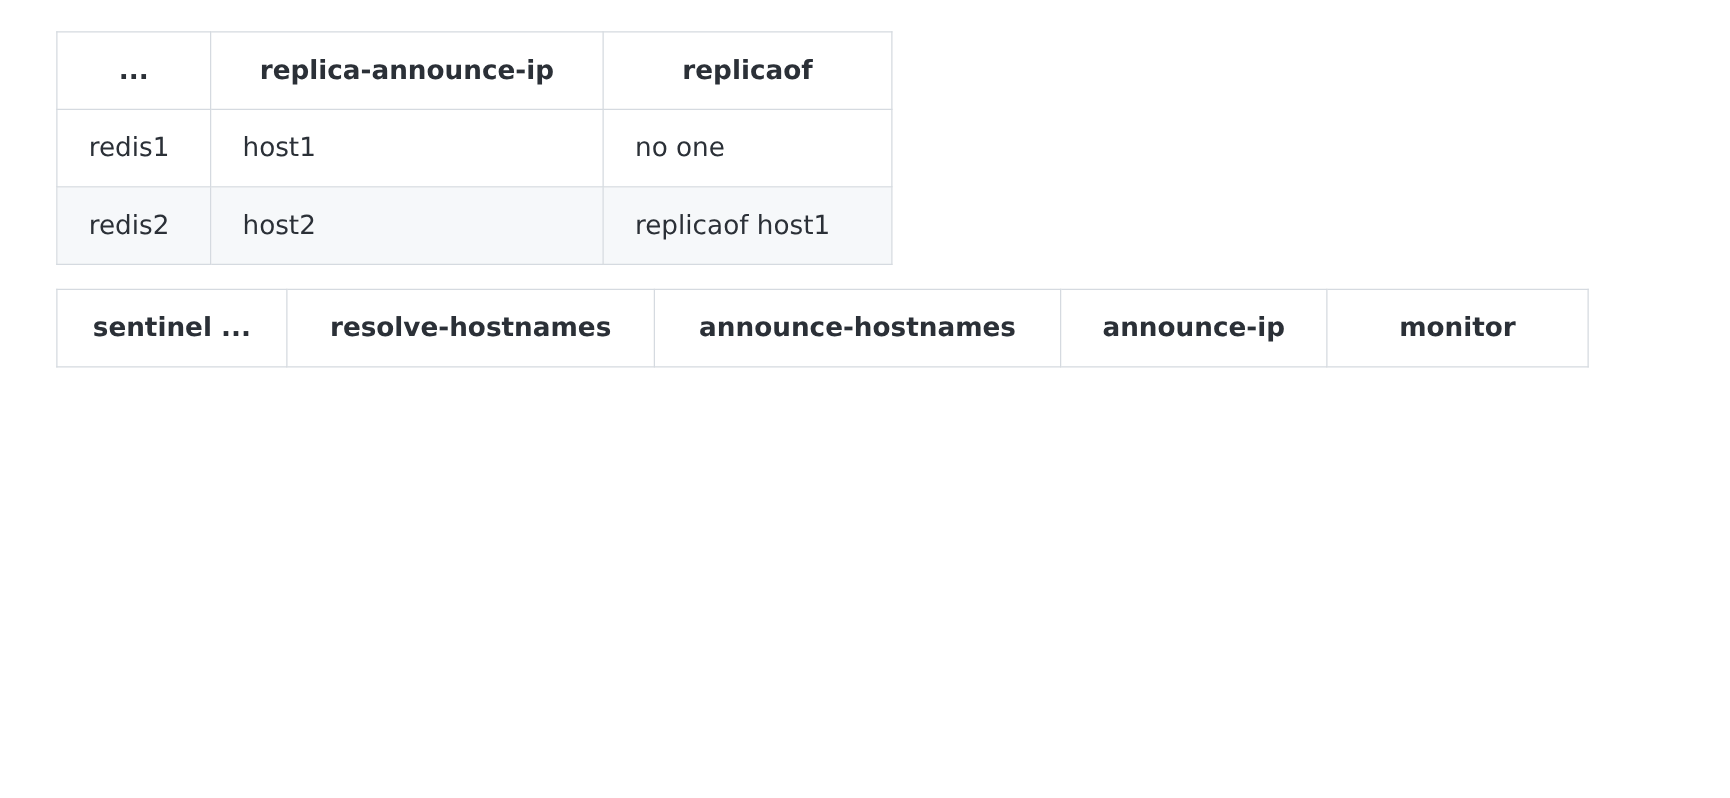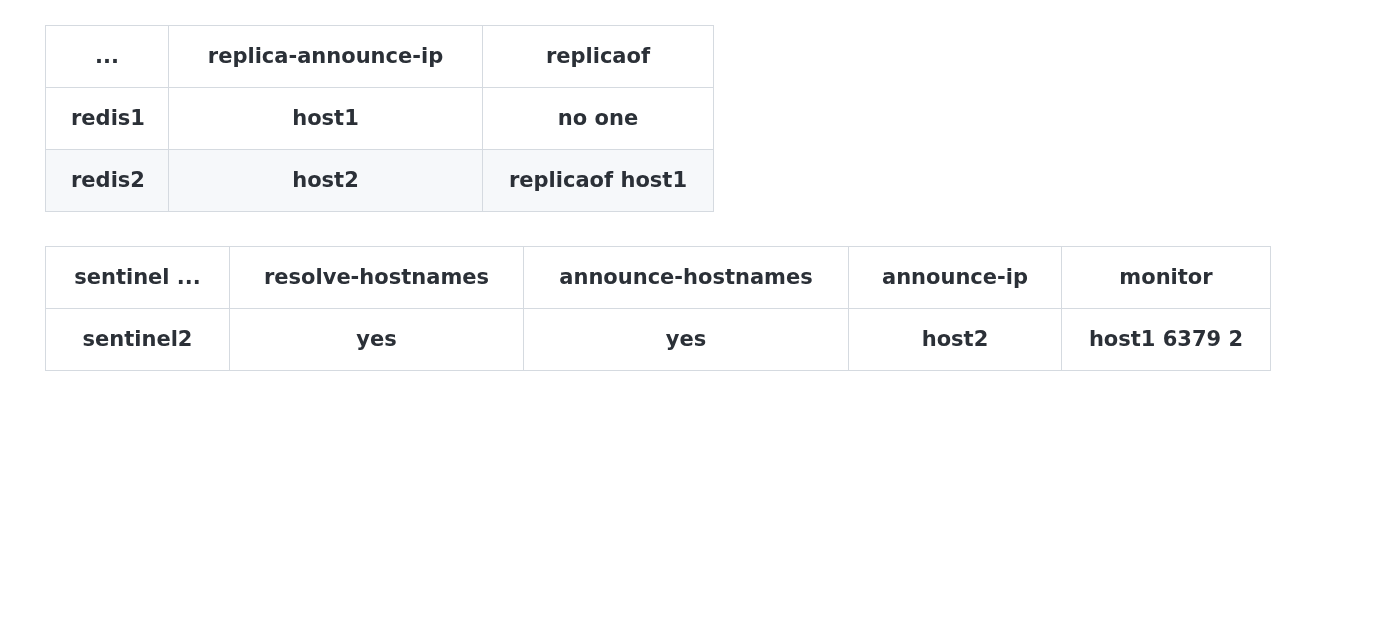--- a/index.html
+++ b/index.html
@@ -29,29 +29,28 @@
     overflow: hidden;
     white-space: nowrap;
   }
   table.doc-table th {
     font-weight: 700;
     text-align: center;
     padding: 18px 16px;
     background: #ffffff;
   }
   table.doc-table td {
-    text-align: center;
+    text-align: left;
     padding: 18px 25px;
-    font-weight: bold;
   }
   table.doc-table tbody tr:nth-child(even) td {
     background: #f6f8fa;
   }
   #replica-table { width: 668px; }
-  #sentinel-table { width: 1225px; margin-top: 34px; }
+  #sentinel-table { width: 1225px; margin-top: 19px; }
 </style>
 </head>
 <body>
 
 <div class="screen">
 
   <table id="replica-table" class="doc-table">
     <colgroup>
       <col style="width:123px">
       <col style="width:314px">
@@ -89,23 +88,16 @@
     <thead>
       <tr>
         <th>sentinel ...</th>
         <th>resolve-hostnames</th>
         <th>announce-hostnames</th>
         <th>announce-ip</th>
         <th>monitor</th>
       </tr>
     </thead>
     <tbody>
-      <tr>
-        <td>sentinel2</td>
-        <td>yes</td>
-        <td>yes</td>
-        <td>host2</td>
-        <td>host1 6379 2</td>
-      </tr>
     </tbody>
   </table>
 
 </div>
 
 </body></html>

